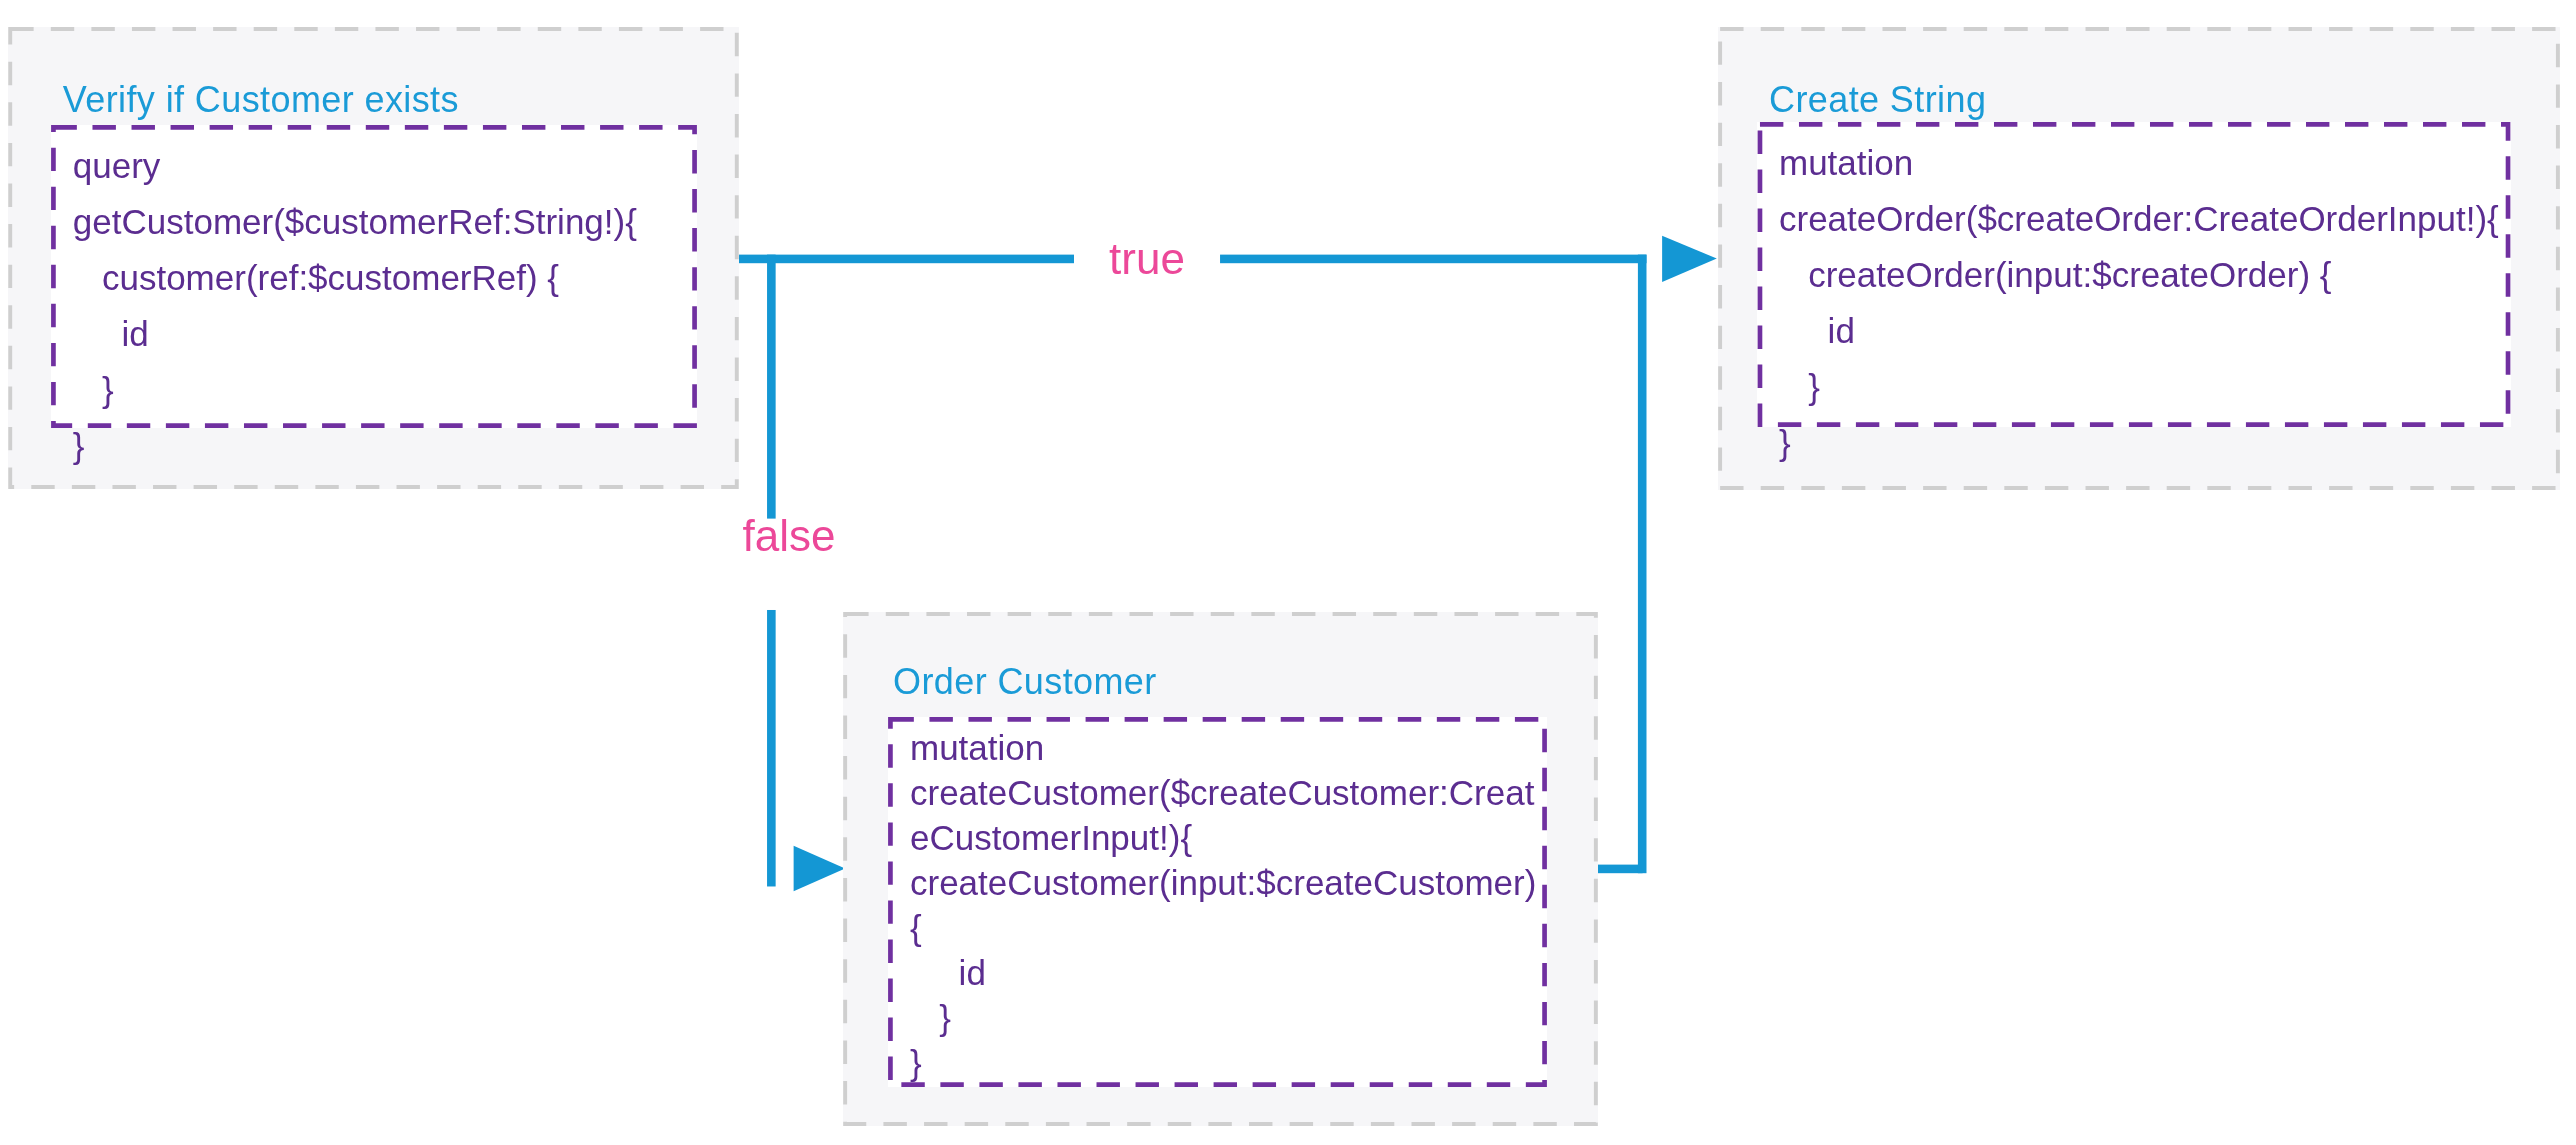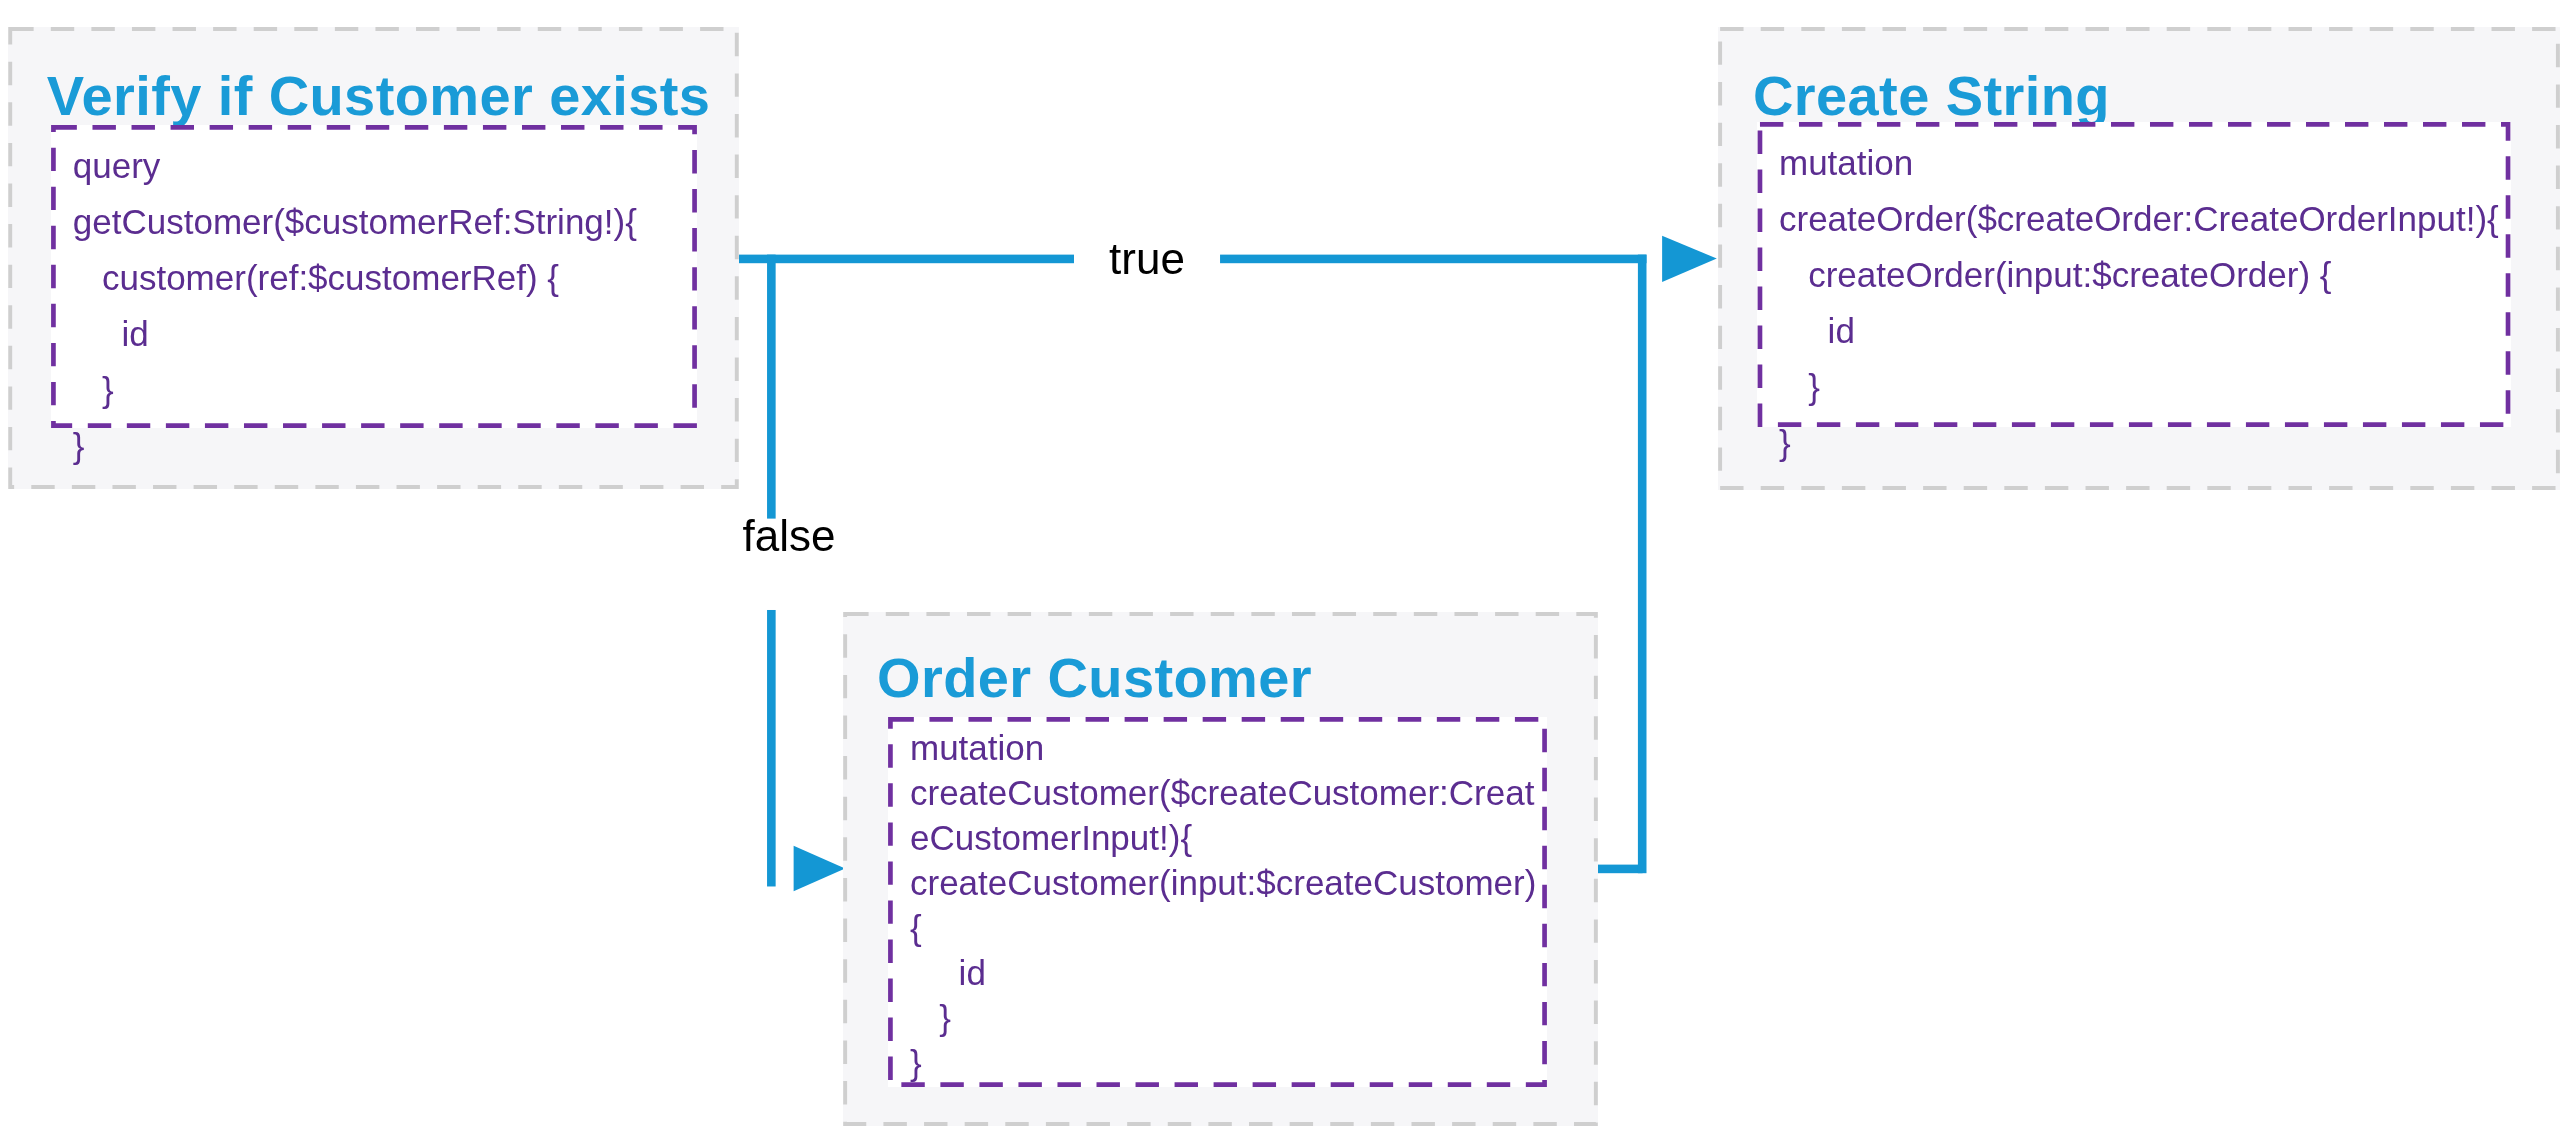--- a/index.html
+++ b/index.html
@@ -22,23 +22,23 @@
     background: #F6F6F8;
     z-index: 2;
   }
   .node-border-svg {
     position: absolute;
     left: 0; top: 0;
     pointer-events: none;
   }
   .node-title {
     position: absolute;
-    margin: 0;
-    font-size: 56px;
-    font-weight: bold;
+    margin: 16px;
+    font-size: 36px;
+    font-weight: normal;
     color: #1A9BD7;
     white-space: nowrap;
     letter-spacing: 0.4px;
   }
   .code-box {
     position: absolute;
     background: #ffffff;
   }
   .code-border-svg {
     position: absolute;
@@ -52,21 +52,21 @@
     font-family: "Liberation Sans", sans-serif;
     font-size: 35px;
     line-height: 56px;
     color: #5B2D90;
     white-space: pre;
   }
   .edge-label {
     position: absolute;
     transform: translate(-50%, -50%);
     font-size: 44px;
-    color: #000000;
+    color: #ec4899;
     z-index: 3;
     white-space: nowrap;
   }
 </style>
 </head>
 <body>
 
 <div class="canvas">
 
   <svg class="edges-layer" width="2576" height="1145" viewBox="0 0 3298 1466">

